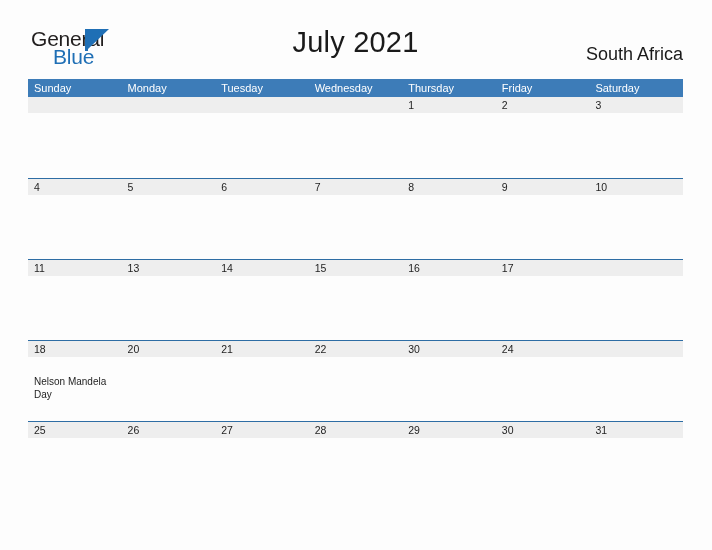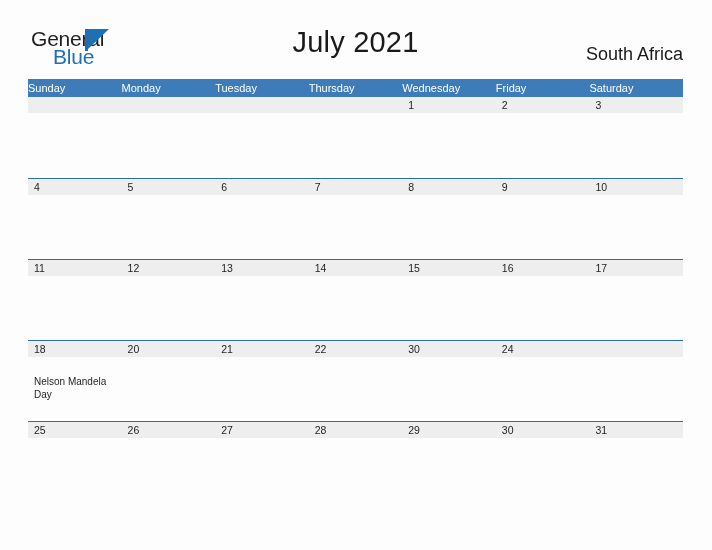--- a/index.html
+++ b/index.html
@@ -118,20 +118,21 @@
   .weekday-row {
     display: flex;
     width: 655px;
     height: 18px;
     background: #3d7cb8;
   }
   .weekday-cell {
     width: 93.571px;
     height: 32px;
     box-sizing: border-box;
+    padding-left: 6px;
     color: #ffffff;
     font-size: 11px;
     line-height: 18px;
     font-family: "Liberation Sans", sans-serif;
     white-space: nowrap;
     overflow: hidden;
   }
 
   .week-row {
     width: 655px;
@@ -221,22 +222,22 @@
     <div class="region-label">South Africa</div>
 
   </div>
 
   <div class="calendar">
 
     <div class="weekday-row">
       <div class="weekday-cell">Sunday</div>
       <div class="weekday-cell">Monday</div>
       <div class="weekday-cell">Tuesday</div>
+      <div class="weekday-cell">Wednesday</div>
       <div class="weekday-cell">Thursday</div>
-      <div class="weekday-cell">Wednesday</div>
       <div class="weekday-cell">Friday</div>
       <div class="weekday-cell">Saturday</div>
     </div>
 
     <div id="weeks-container">
         <div class="week-row first">
           <div class="day-band"></div>
           <div class="cells">
             <div class="day-cell empty">
               <span class="day-num"></span>
@@ -304,24 +305,20 @@
         </div>
         <div class="week-row">
           <div class="rule"></div>
           <div class="day-band"></div>
           <div class="cells">
             <div class="day-cell">
               <span class="day-num">11</span>
               <span class="day-events"></span>
             </div>
             <div class="day-cell">
-              <span class="day-num">12</span>
-              <span class="day-events"></span>
-            </div>
-            <div class="day-cell">
               <span class="day-num">13</span>
               <span class="day-events"></span>
             </div>
             <div class="day-cell">
               <span class="day-num">14</span>
               <span class="day-events"></span>
             </div>
             <div class="day-cell">
               <span class="day-num">15</span>
               <span class="day-events"></span>

